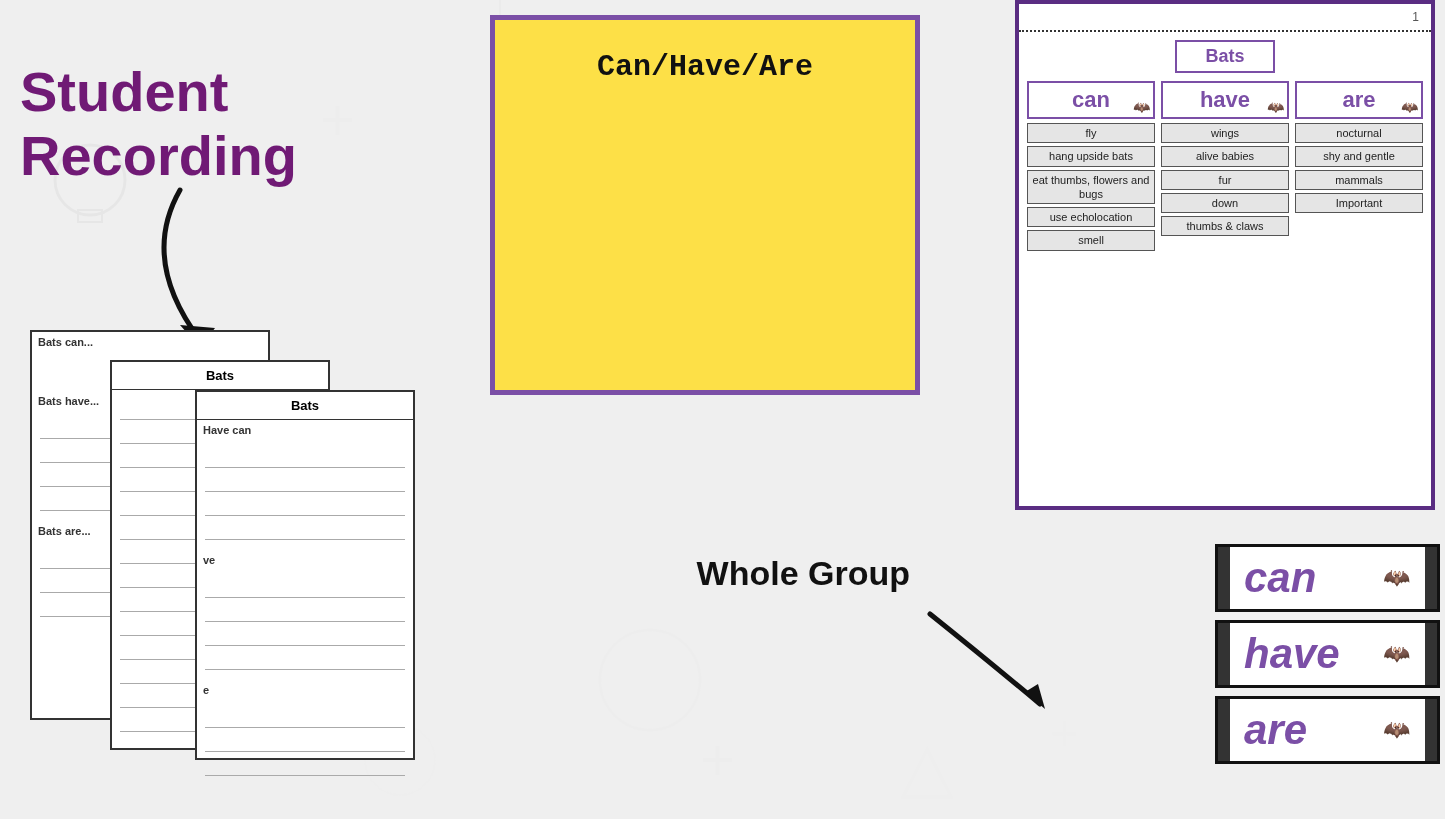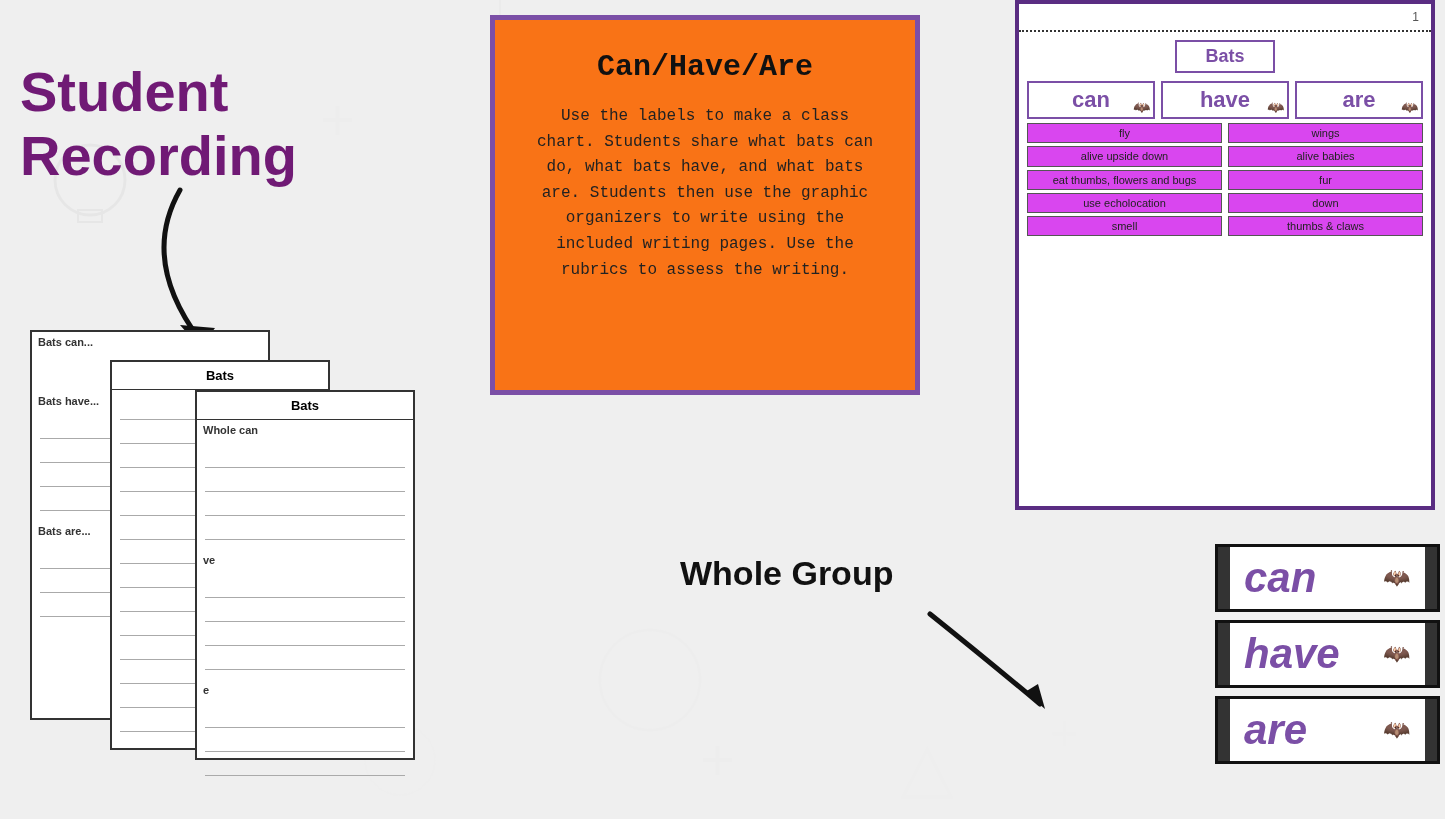--- a/index.html
+++ b/index.html
@@ -127,21 +127,21 @@
 
     
     .middle-section {
       position: absolute;
       top: 15px;
       left: 490px;
       width: 430px;
     }
 
     .can-have-are-card {
-      background: #f97316;
+      background: #fde047;
       border: 5px solid #7b4fa6;
       padding: 30px 35px;
       min-height: 380px;
     }
 
     .card-title {
       text-align: center;
       font-size: 30px;
       font-weight: bold;
       color: #111;
@@ -229,21 +229,21 @@
       gap: 3px;
     }
 
     .chart-item {
       border: 1.5px solid #555;
       font-size: 11px;
       padding: 2px 4px;
       text-align: center;
       line-height: 1.3;
       color: #222;
-      background: #d946ef;
+      background: #e5e5e5;
     }
 
     
     .arrow-svg {
       position: absolute;
     }
   </style>
 </head>
 <body>
 
@@ -315,21 +315,21 @@
         <div class="worksheet-line"></div>
         <div class="worksheet-line"></div>
         <div class="worksheet-line"></div>
         <div class="worksheet-line"></div>
         <div class="worksheet-line"></div>
       </div>
     </div>
 
     <div class="worksheet worksheet-front">
       <div class="ws-title">Bats</div>
-      <div class="worksheet-label">Whole can</div>
+      <div class="worksheet-label">Have can</div>
       <div class="worksheet-lines">
         <div class="worksheet-line"></div>
         <div class="worksheet-line"></div>
         <div class="worksheet-line"></div>
         <div class="worksheet-line"></div>
       </div>
       <div class="worksheet-label">ve</div>
       <div class="worksheet-lines">
         <div class="worksheet-line"></div>
         <div class="worksheet-line"></div>
@@ -342,21 +342,20 @@
         <div class="worksheet-line"></div>
         <div class="worksheet-line"></div>
       </div>
     </div>
 
   </div>
 
   <div class="middle-section">
     <div class="can-have-are-card">
       <div class="card-title">Can/Have/Are</div>
-      <div class="card-description">Use the labels to make a class chart. Students share what bats can do, what bats have, and what bats are. Students then use the graphic organizers to write using the included writing pages. Use the rubrics to assess the writing.</div>
     </div>
   </div>
 
   <div class="right-section">
     <div class="chart-container">
 
       <div style="border-bottom: 2px dotted #333; height:28px; padding:4px; display:flex; justify-content:flex-end; align-items:center; padding-right:12px;">
         <span style="font-size:12px; color:#555;">1</span>
       </div>
 
@@ -375,39 +374,45 @@
         </div>
         <div class="chart-col-header">
           <span>are</span>
           <span class="bat-emoji">🦇</span>
         </div>
       </div>
 
       <div class="chart-content">
         <div class="chart-col">
           <div class="chart-item">fly</div>
-          <div class="chart-item">alive upside down</div>
+          <div class="chart-item">hang upside bats</div>
           <div class="chart-item">eat thumbs, flowers and bugs</div>
           <div class="chart-item">use echolocation</div>
           <div class="chart-item">smell</div>
         </div>
         <div class="chart-col">
           <div class="chart-item">wings</div>
           <div class="chart-item">alive babies</div>
           <div class="chart-item">fur</div>
           <div class="chart-item">down</div>
           <div class="chart-item">thumbs &amp; claws</div>
         </div>
+        <div class="chart-col">
+          <div class="chart-item">nocturnal</div>
+          <div class="chart-item">shy and gentle</div>
+          <div class="chart-item">mammals</div>
+          <div class="chart-item">Important</div>
+        </div>
       </div>
     </div>
   </div>
 
   <div style="position:absolute; bottom:10px; left:680px; width:760px; height:265px;">
 
-    <div style="position:absolute; left:0; top:10px; width:230px;">
+    <div style="position:absolute; left:0; top:10px; width:230px;text-align:right;">
       <div style="font-size:34px; font-weight:900; font-family:'Arial Black',Arial,sans-serif; line-height:1.15; color:#111;">
         <span>Whole Group</span><br>
       </div>
     </div>
 
     <svg style="position:absolute; left:240px; top:60px; width:140px; height:120px;" viewBox="0 0 140 120">
       <path d="M 10 10 Q 60 50 120 100" stroke="#111" stroke-width="5" fill="none" stroke-linecap="round"></path>
       <polygon points="105,88 125,105 118,80" fill="#111"></polygon>
     </svg>
 

